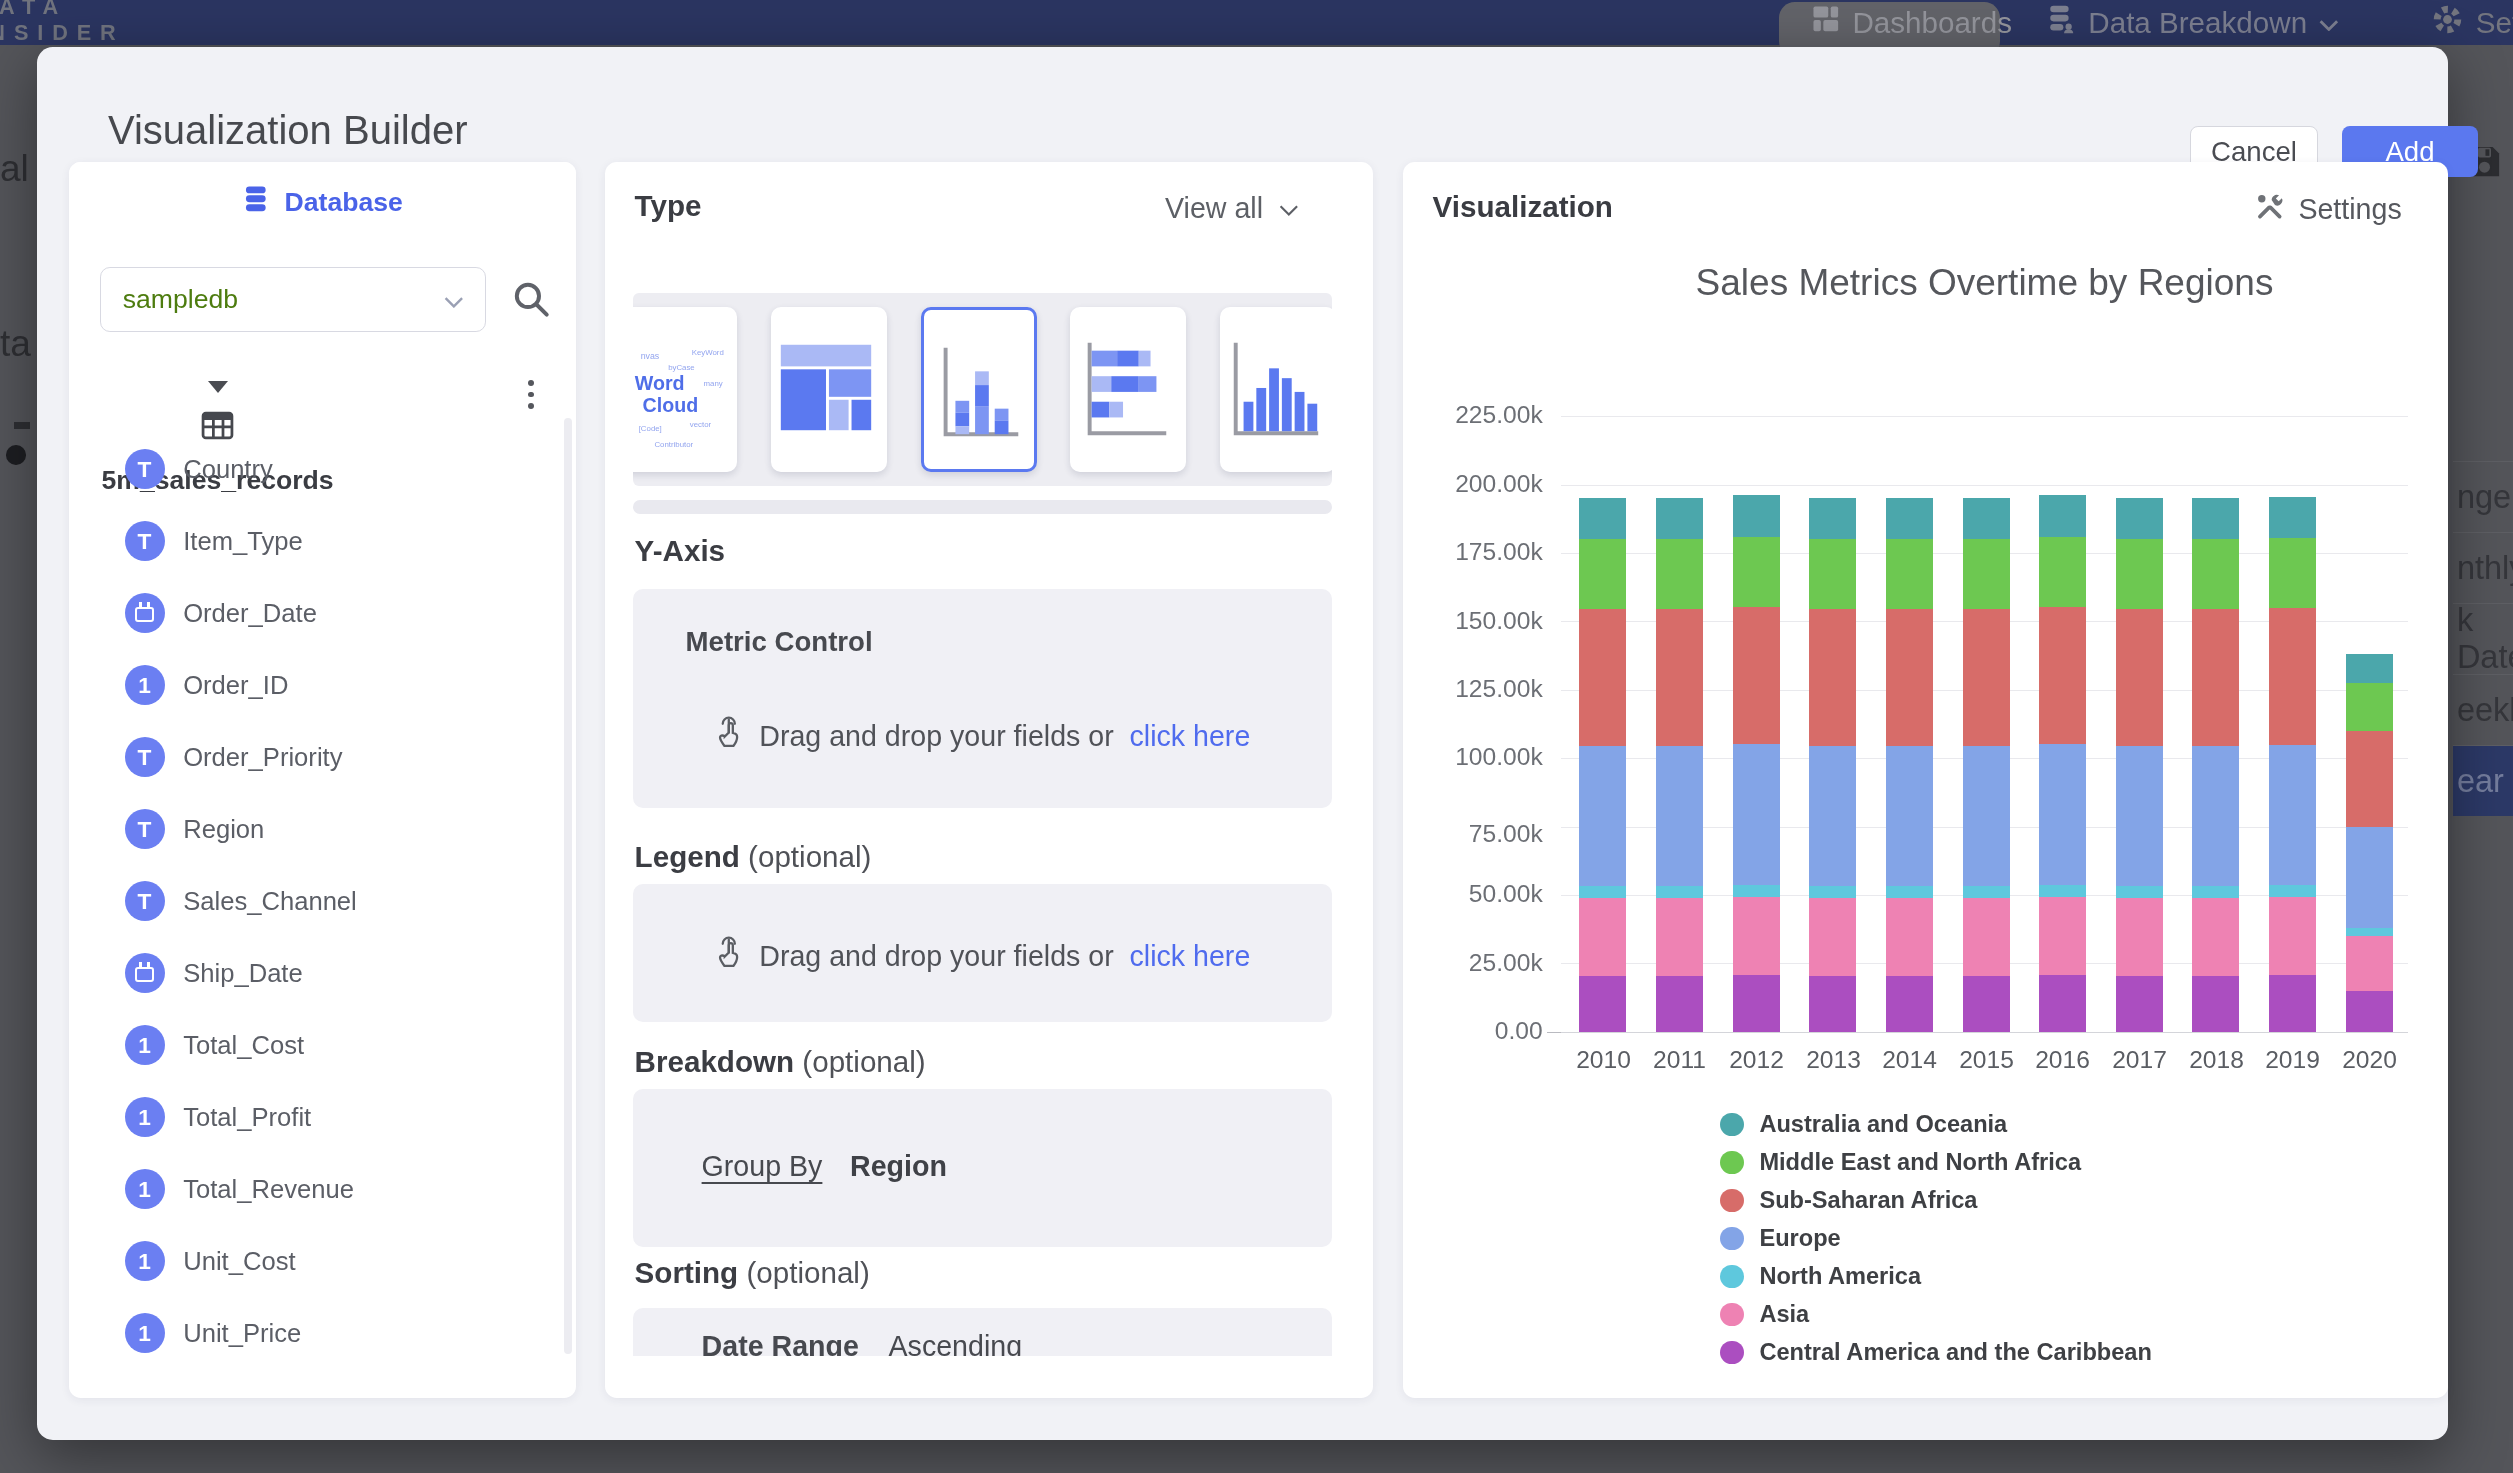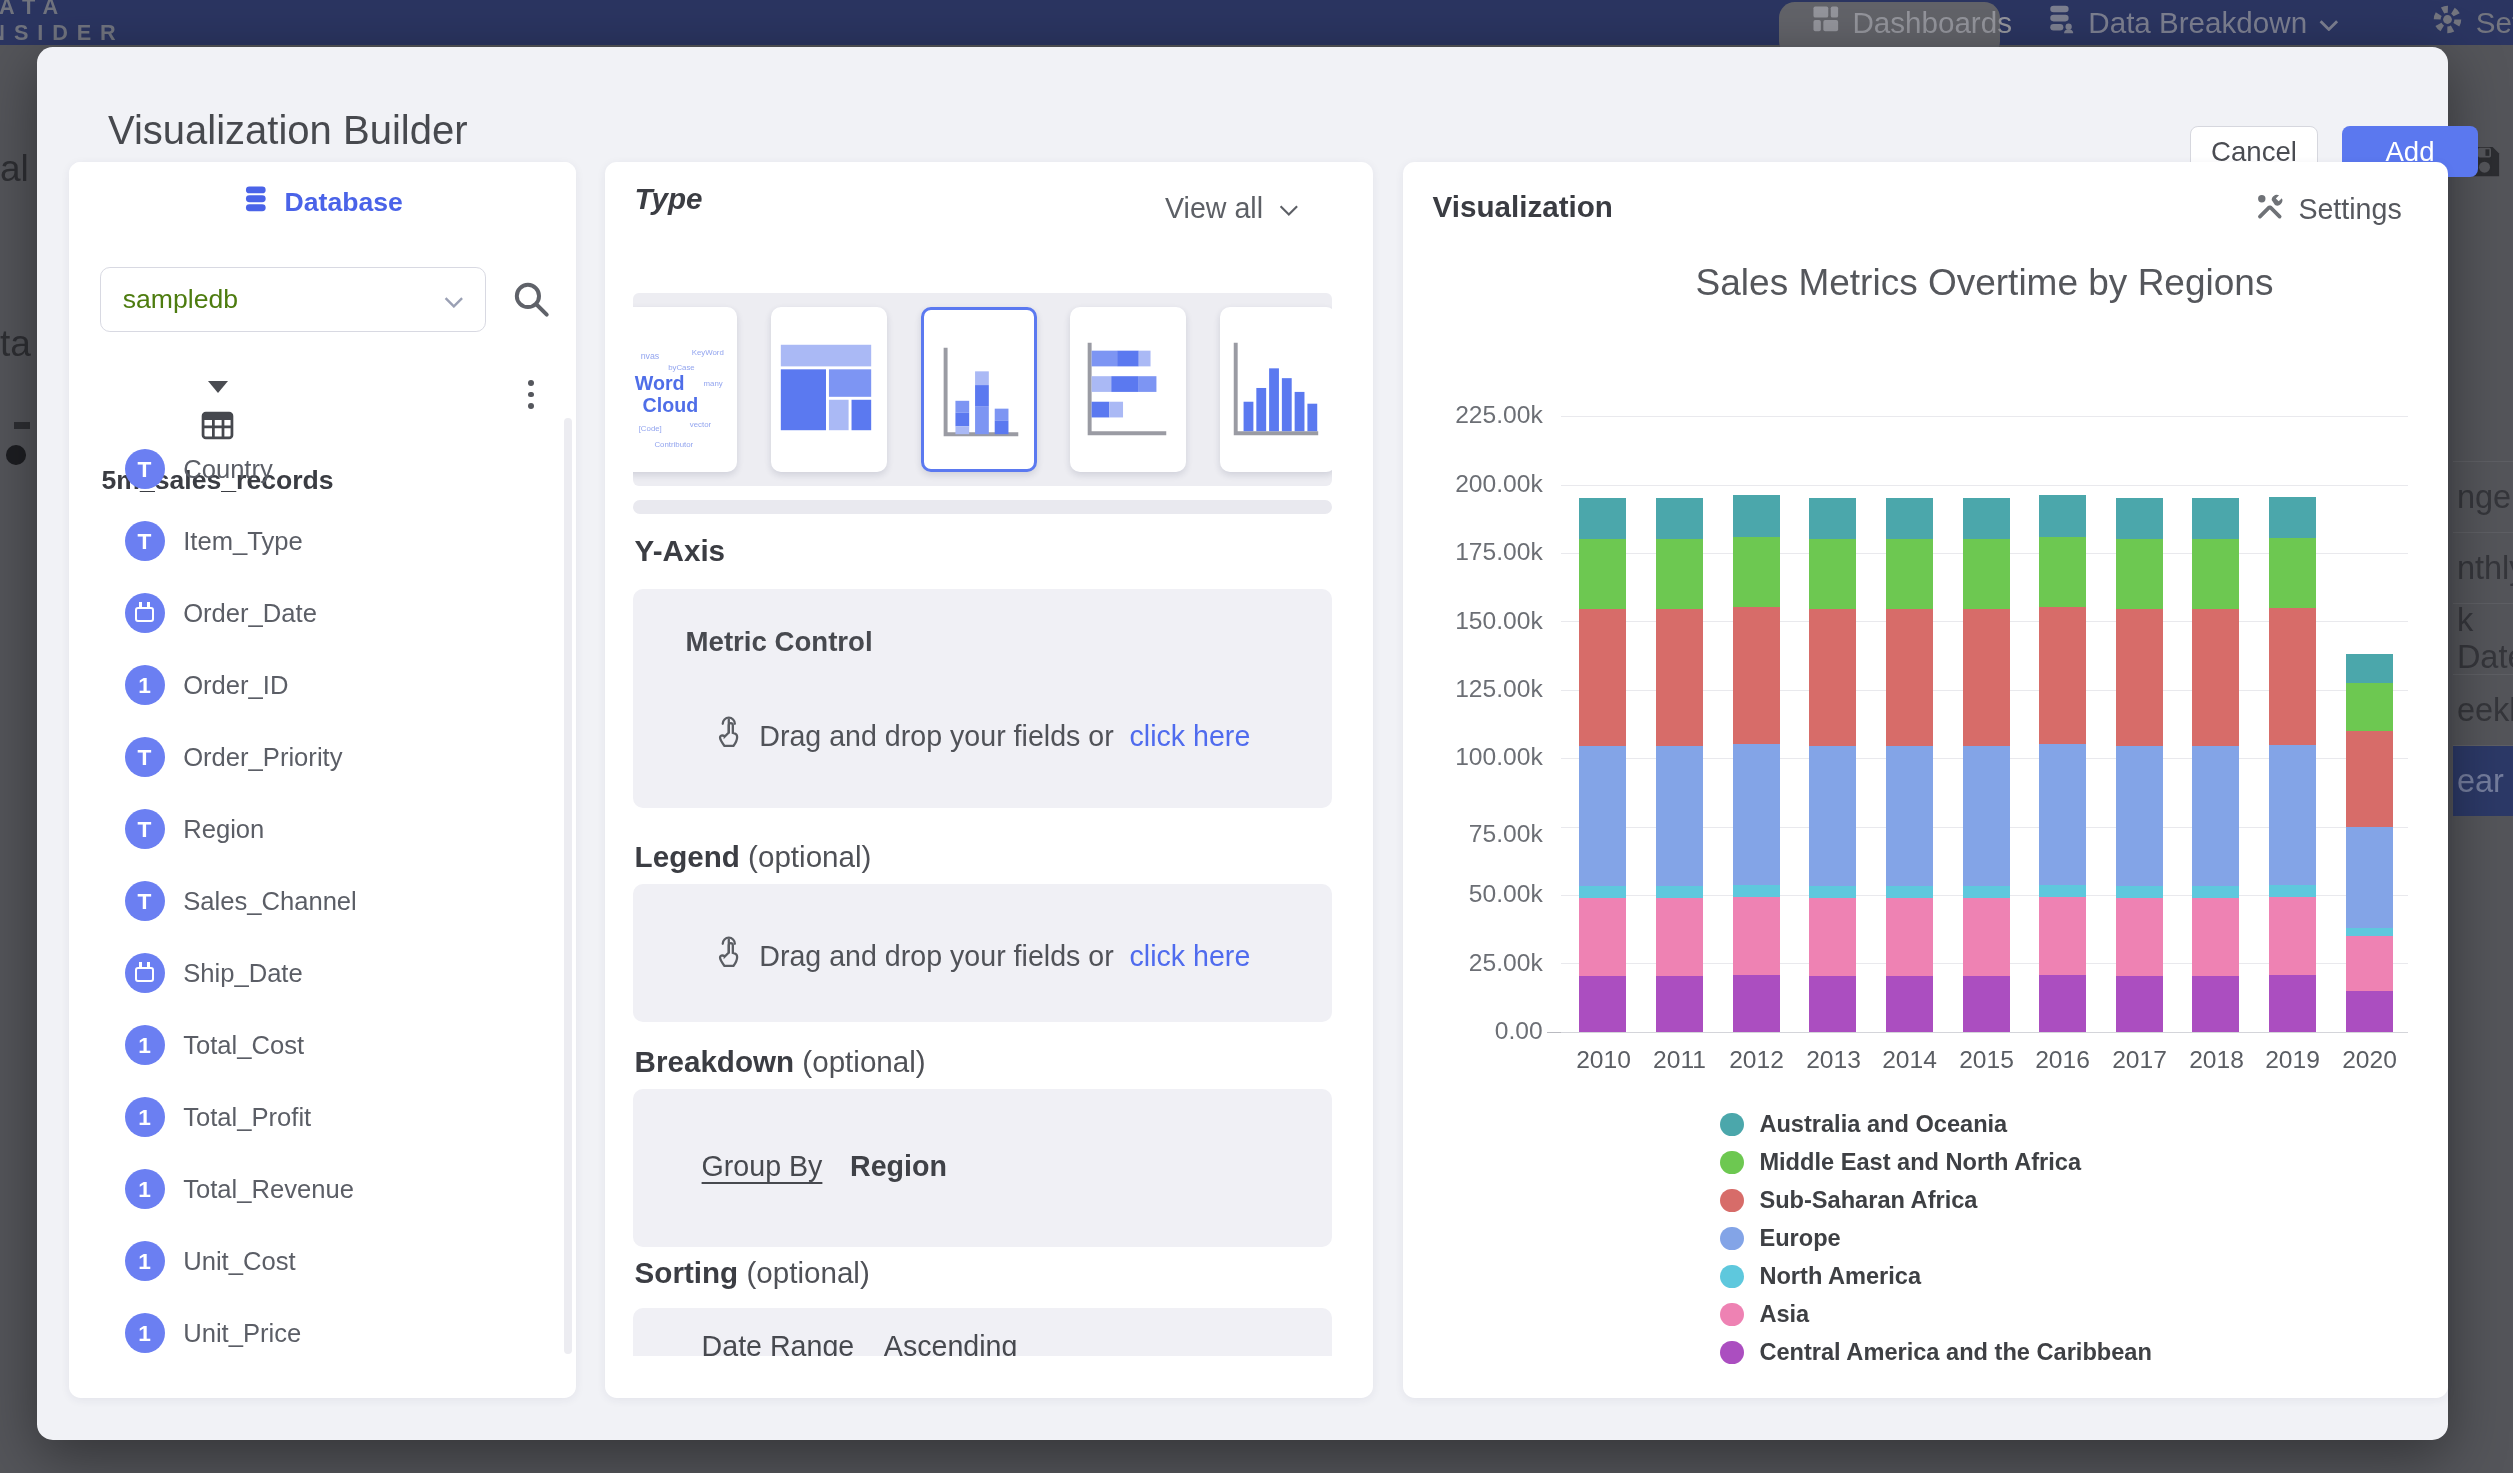--- a/index.html
+++ b/index.html
@@ -67,21 +67,21 @@
   .tcard.sel{border:3px solid #5b79f0;}
   .hscroll{position:absolute;left:27.6px;top:338px;width:699px;height:13.8px;background:#e9e9ef;border-radius:6.9px;}
   .gray-box{position:absolute;left:27.6px;width:699px;background:#f0f0f5;border-radius:9.9px;}
   .box-title{position:absolute;left:53px;top:37px;font-size:27.6px;font-weight:700;color:#47494f;}
   .drag-row{position:absolute;left:0;width:100%;display:flex;align-items:center;justify-content:center;gap:15.8px;font-size:28.6px;color:#505258;}
   .drag-row .link{color:#4f6bee;cursor:pointer;}
   .groupby-row{position:absolute;left:69px;top:61px;font-size:28.6px;color:#47494f;}
   .groupby-row .gb{text-decoration:underline;text-underline-offset:5.9px;font-weight:500;}
   .groupby-row .gbv{font-weight:700;color:#3f4147;margin-left:19.7px;}
   .sort-row{position:absolute;left:69px;top:21.7px;font-size:28.6px;color:#47494f;white-space:nowrap;}
-  .sort-row .sl{font-weight:400;} .sort-row .sv{margin-left:21.7px;}
+  .sort-row .sl{font-weight:700;} .sort-row .sv{margin-left:21.7px;}
 
   
   .viz-head{position:absolute;left:29.6px;top:27.6px;font-size:29.6px;font-weight:700;color:#3a3c42;}
   .settings{position:absolute;left:852px;top:29.6px;display:flex;align-items:center;gap:13.8px;font-size:28.6px;color:#56585e;cursor:pointer;}
   .chart-title{position:absolute;left:138px;top:100px;width:887px;text-align:center;font-size:37px;color:#55575c;}
   .ylab{position:absolute;width:118px;text-align:right;font-size:24.6px;color:#6c6f75;}
   .gline{position:absolute;left:158px;width:847px;height:1px;background:#e9e9ed;}
   .gline.zero{background:#d4d5da;}
   .ztick{position:absolute;left:144px;width:13.8px;height:1px;background:#b9bac0;}
   .bar{position:absolute;width:47px;display:flex;flex-direction:column-reverse;}
@@ -268,21 +268,21 @@
           </div>
           <div class="field-row">
             <span class="badge">1</span>
             <span class="field-label">Unit_Price</span>
           </div>
         </div>
       <div class="vscroll"></div>
     </div>
 
     <div class="card card-mid" style="left:568px;top:115px;">
-      <div class="sec-head" style="top:20px;font-style:italic;">Type</div>
+      <div class="sec-head" style="top:27px;">Type</div>
       <div class="view-all">
         <span>View all</span>
         <svg class="chev" viewBox="0 0 16 10">
             <polyline points="1,1 8,8 15,1" fill="none" stroke="#5d6066" stroke-width="1.8"></polyline>
           </svg>
       </div>
 
       <div class="type-strip">
         <div class="tcard" id="tc0" style="left:-11.8px;">
           <svg width="110" height="160" viewBox="0 0 112 162">

